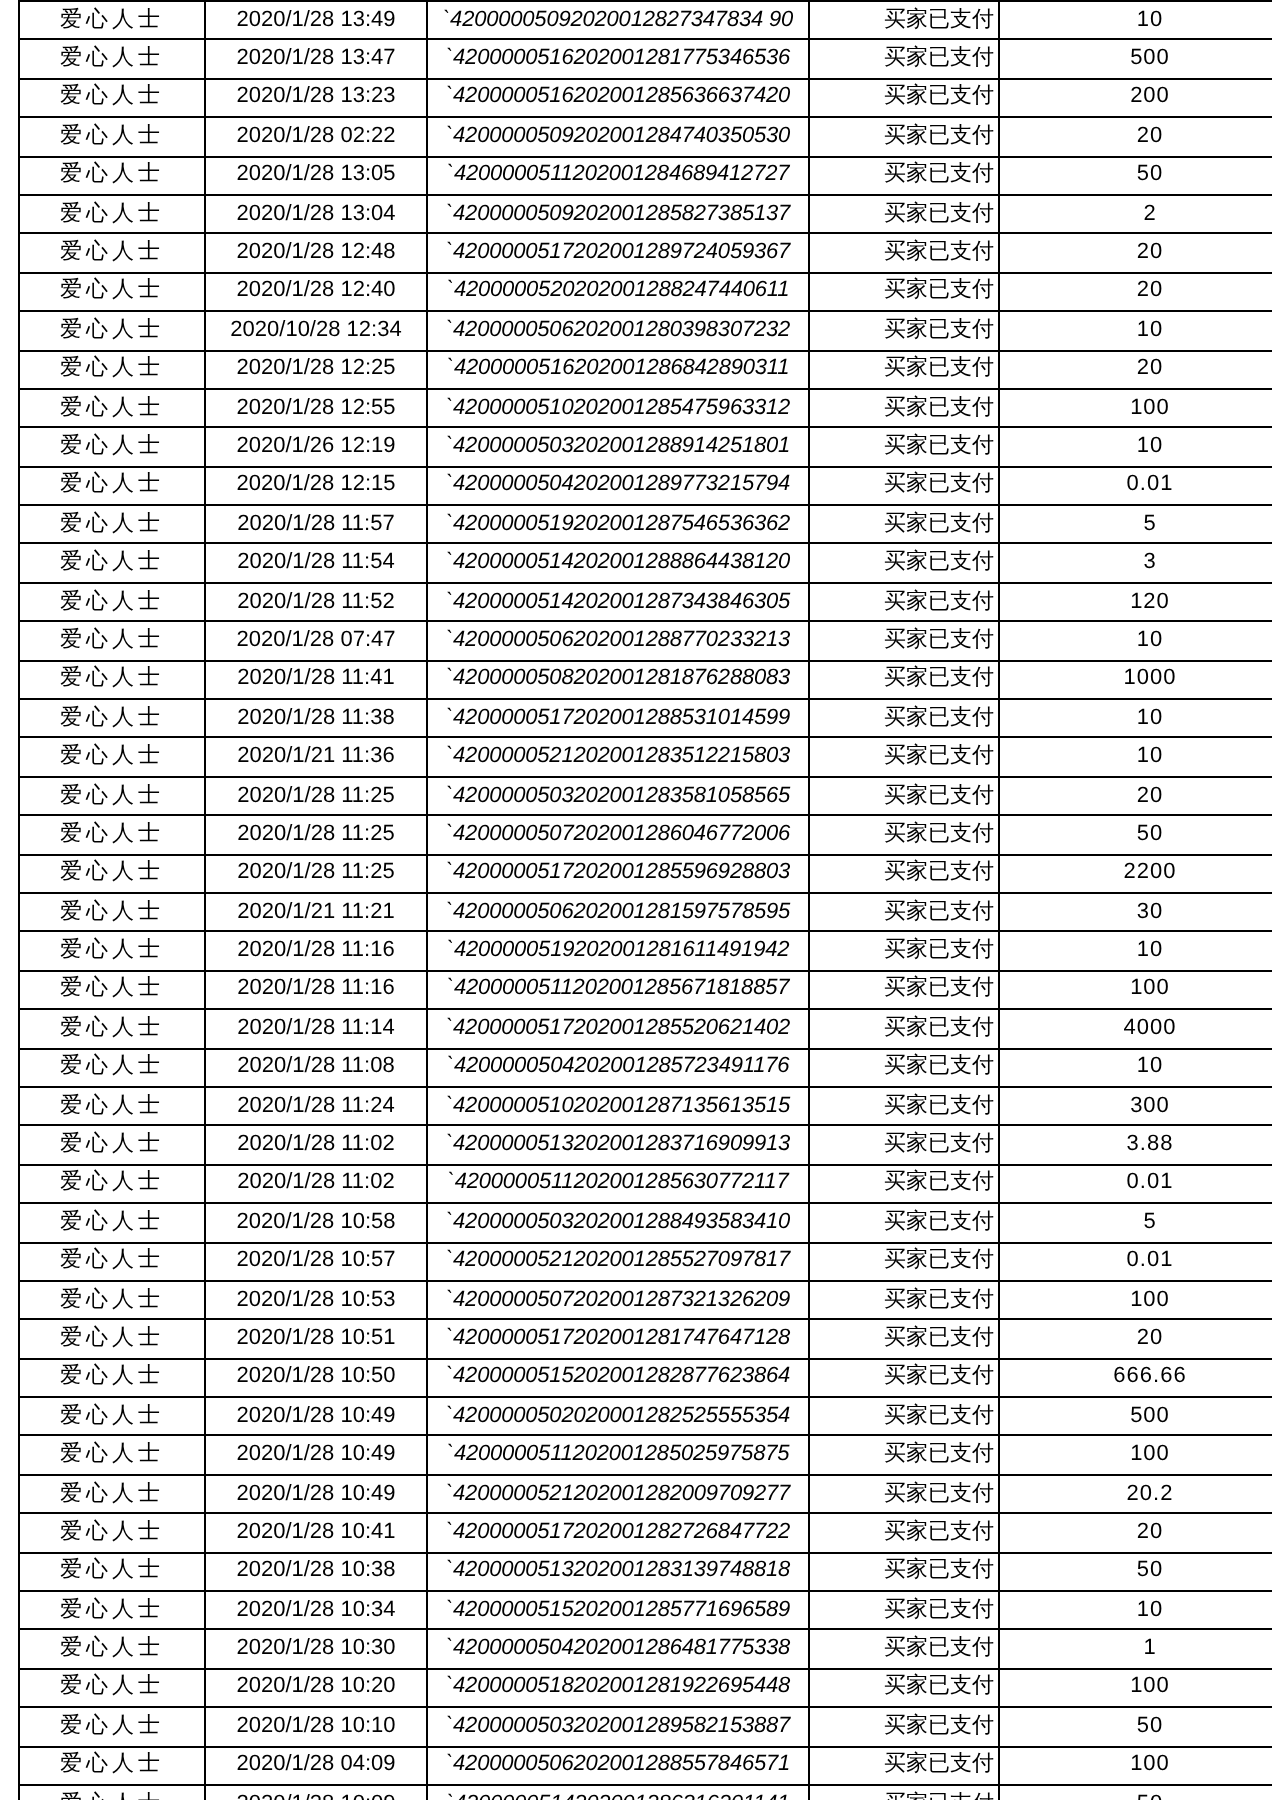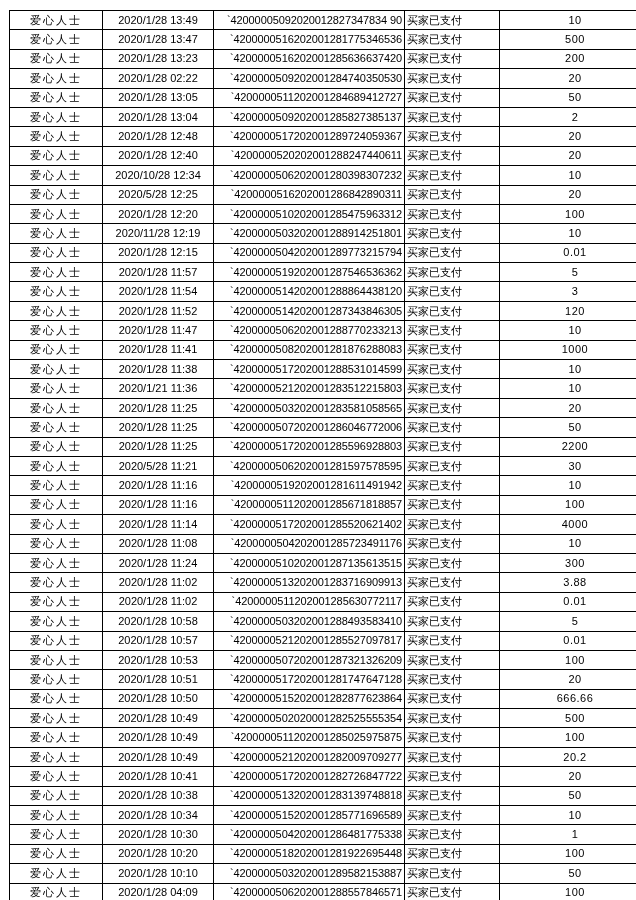--- a/index.html
+++ b/index.html
@@ -11,21 +11,21 @@
     width: 636px;
     height: 900px;
     font-family: "Liberation Sans", sans-serif;
     color: #000000;
   }
   #sheet {
     width: 636px;
     height: 900px;
     position: relative;
     box-sizing: border-box;
-    padding: 10px 9px 6px 9px;
+    padding: 0 9px 6px 9px;
   }
   table.ledger {
     border-collapse: collapse;
     width: 618px;
     table-layout: fixed;
   }
   table.ledger td {
     border: 1px solid #000000;
     font-size: 11px;
     line-height: 1;
@@ -40,28 +40,29 @@
     text-align: center;
     letter-spacing: 2px;
   }
   td.c-date {
     width: 106px;
     text-align: center;
     font-size: 11px;
   }
   td.c-order {
     width: 186px;
-    text-align: right;
+    text-align: center;
     font-size: 11px;
     padding-left: 3px;
     letter-spacing: -0.1px;
+    font-style: italic;
   }
   td.c-status {
     width: 90px;
-    text-align: left;
+    text-align: right;
     letter-spacing: 0px;
   }
   td.c-amount {
     width: 146px;
     text-align: center;
     letter-spacing: 0.5px;
   }
 </style>
 </head>
 <body>
@@ -127,35 +128,35 @@
         </tr>
         <tr>
           <td class="c-donor">爱心人士</td>
           <td class="c-date">2020/10/28  12:34</td>
           <td class="c-order">`4200000506202001280398307232</td>
           <td class="c-status">买家已支付</td>
           <td class="c-amount">10</td>
         </tr>
         <tr>
           <td class="c-donor">爱心人士</td>
-          <td class="c-date">2020/5/28  12:25</td>
+          <td class="c-date">2020/1/28  12:25</td>
           <td class="c-order">`4200000516202001286842890311</td>
           <td class="c-status">买家已支付</td>
           <td class="c-amount">20</td>
         </tr>
         <tr>
           <td class="c-donor">爱心人士</td>
-          <td class="c-date">2020/1/28  12:20</td>
+          <td class="c-date">2020/1/28  12:55</td>
           <td class="c-order">`4200000510202001285475963312</td>
           <td class="c-status">买家已支付</td>
           <td class="c-amount">100</td>
         </tr>
         <tr>
           <td class="c-donor">爱心人士</td>
-          <td class="c-date">2020/11/28  12:19</td>
+          <td class="c-date">2020/1/26  12:19</td>
           <td class="c-order">`4200000503202001288914251801</td>
           <td class="c-status">买家已支付</td>
           <td class="c-amount">10</td>
         </tr>
         <tr>
           <td class="c-donor">爱心人士</td>
           <td class="c-date">2020/1/28  12:15</td>
           <td class="c-order">`4200000504202001289773215794</td>
           <td class="c-status">买家已支付</td>
           <td class="c-amount">0.01</td>
@@ -176,21 +177,21 @@
         </tr>
         <tr>
           <td class="c-donor">爱心人士</td>
           <td class="c-date">2020/1/28  11:52</td>
           <td class="c-order">`4200000514202001287343846305</td>
           <td class="c-status">买家已支付</td>
           <td class="c-amount">120</td>
         </tr>
         <tr>
           <td class="c-donor">爱心人士</td>
-          <td class="c-date">2020/1/28  11:47</td>
+          <td class="c-date">2020/1/28  07:47</td>
           <td class="c-order">`4200000506202001288770233213</td>
           <td class="c-status">买家已支付</td>
           <td class="c-amount">10</td>
         </tr>
         <tr>
           <td class="c-donor">爱心人士</td>
           <td class="c-date">2020/1/28  11:41</td>
           <td class="c-order">`4200000508202001281876288083</td>
           <td class="c-status">买家已支付</td>
           <td class="c-amount">1000</td>
@@ -225,21 +226,21 @@
         </tr>
         <tr>
           <td class="c-donor">爱心人士</td>
           <td class="c-date">2020/1/28  11:25</td>
           <td class="c-order">`4200000517202001285596928803</td>
           <td class="c-status">买家已支付</td>
           <td class="c-amount">2200</td>
         </tr>
         <tr>
           <td class="c-donor">爱心人士</td>
-          <td class="c-date">2020/5/28  11:21</td>
+          <td class="c-date">2020/1/21  11:21</td>
           <td class="c-order">`4200000506202001281597578595</td>
           <td class="c-status">买家已支付</td>
           <td class="c-amount">30</td>
         </tr>
         <tr>
           <td class="c-donor">爱心人士</td>
           <td class="c-date">2020/1/28  11:16</td>
           <td class="c-order">`4200000519202001281611491942</td>
           <td class="c-status">买家已支付</td>
           <td class="c-amount">10</td>

